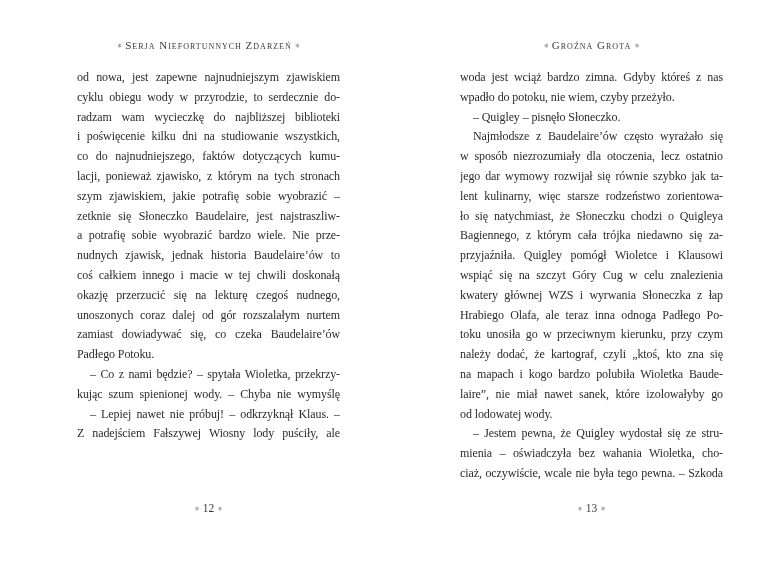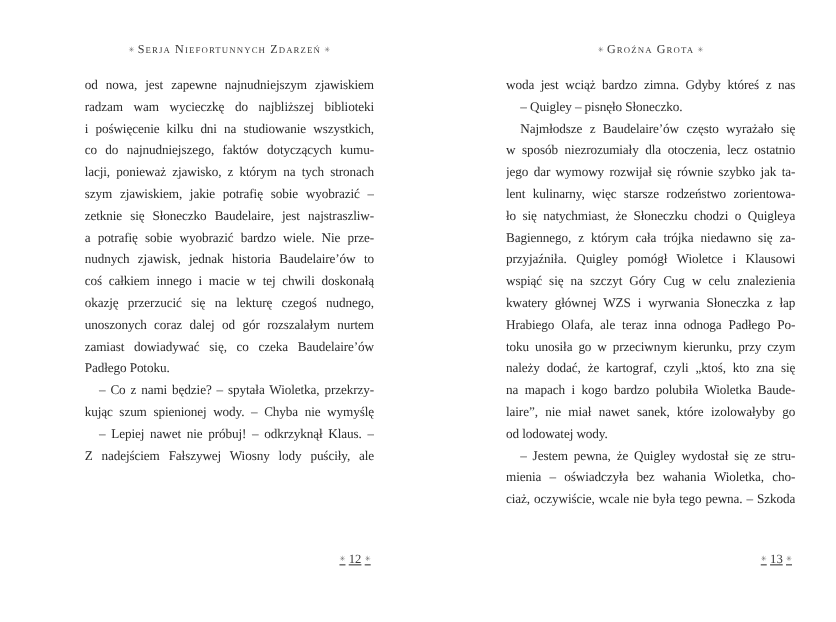--- a/index.html
+++ b/index.html
@@ -59,39 +59,39 @@
     white-space: normal;
   }
   .line.para-end { text-align-last: left; }
   .line.indent   { text-indent: 13px; }
 
   .folio {
     position: absolute;
     top: 501px;
     left: 0;
     width: 100%;
-    text-align: right;
+    text-align: center;
     font-size: 11.5px;
     line-height: 14px;
     color: #3a3a3a;
     white-space: nowrap;
-    text-decoration: underline;
   }
 </style>
 </head>
 <body>
 
 <div>
 
   <section class="page left">
     <div class="running-head">
       <span class="orn">✳</span><span>Serja Niefortunnych Zdarzeń</span><span class="orn">✳</span>
     </div>
     <div class="body-text">
         <div class="line">od nowa, jest zapewne najnudniejszym zjawiskiem</div>
+        <div class="line">cyklu obiegu wody w przyrodzie, to serdecznie do-</div>
         <div class="line">radzam wam wycieczkę do najbliższej biblioteki</div>
         <div class="line">i poświęcenie kilku dni na studiowanie wszystkich,</div>
         <div class="line">co do najnudniejszego, faktów dotyczących kumu-</div>
         <div class="line">lacji, ponieważ zjawisko, z którym na tych stronach</div>
         <div class="line">szym zjawiskiem, jakie potrafię sobie wyobrazić –</div>
         <div class="line">zetknie się Słoneczko Baudelaire, jest najstraszliw-</div>
         <div class="line">a potrafię sobie wyobrazić bardzo wiele. Nie prze-</div>
         <div class="line">nudnych zjawisk, jednak historia Baudelaire’ów to</div>
         <div class="line">coś całkiem innego i macie w tej chwili doskonałą</div>
         <div class="line">okazję przerzucić się na lekturę czegoś nudnego,</div>
@@ -107,20 +107,21 @@
       <span class="orn">✳</span><span>12</span><span class="orn">✳</span>
     </div>
   </section>
 
   <section class="page right">
     <div class="running-head">
       <span class="orn">✳</span><span>Groźna Grota</span><span class="orn">✳</span>
     </div>
     <div class="body-text">
         <div class="line">woda jest wciąż bardzo zimna. Gdyby któreś z nas</div>
+        <div class="line para-end">wpadło do potoku, nie wiem, czyby przeżyło.</div>
         <div class="line indent para-end">– Quigley – pisnęło Słoneczko.</div>
         <div class="line indent">Najmłodsze z Baudelaire’ów często wyrażało się</div>
         <div class="line">w sposób niezrozumiały dla otoczenia, lecz ostatnio</div>
         <div class="line">jego dar wymowy rozwijał się równie szybko jak ta-</div>
         <div class="line">lent kulinarny, więc starsze rodzeństwo zorientowa-</div>
         <div class="line">ło się natychmiast, że Słoneczku chodzi o Quigleya</div>
         <div class="line">Bagiennego, z którym cała trójka niedawno się za-</div>
         <div class="line">przyjaźniła. Quigley pomógł Wioletce i Klausowi</div>
         <div class="line">wspiąć się na szczyt Góry Cug w celu znalezienia</div>
         <div class="line">kwatery głównej WZS i wyrwania Słoneczka z łap</div>

